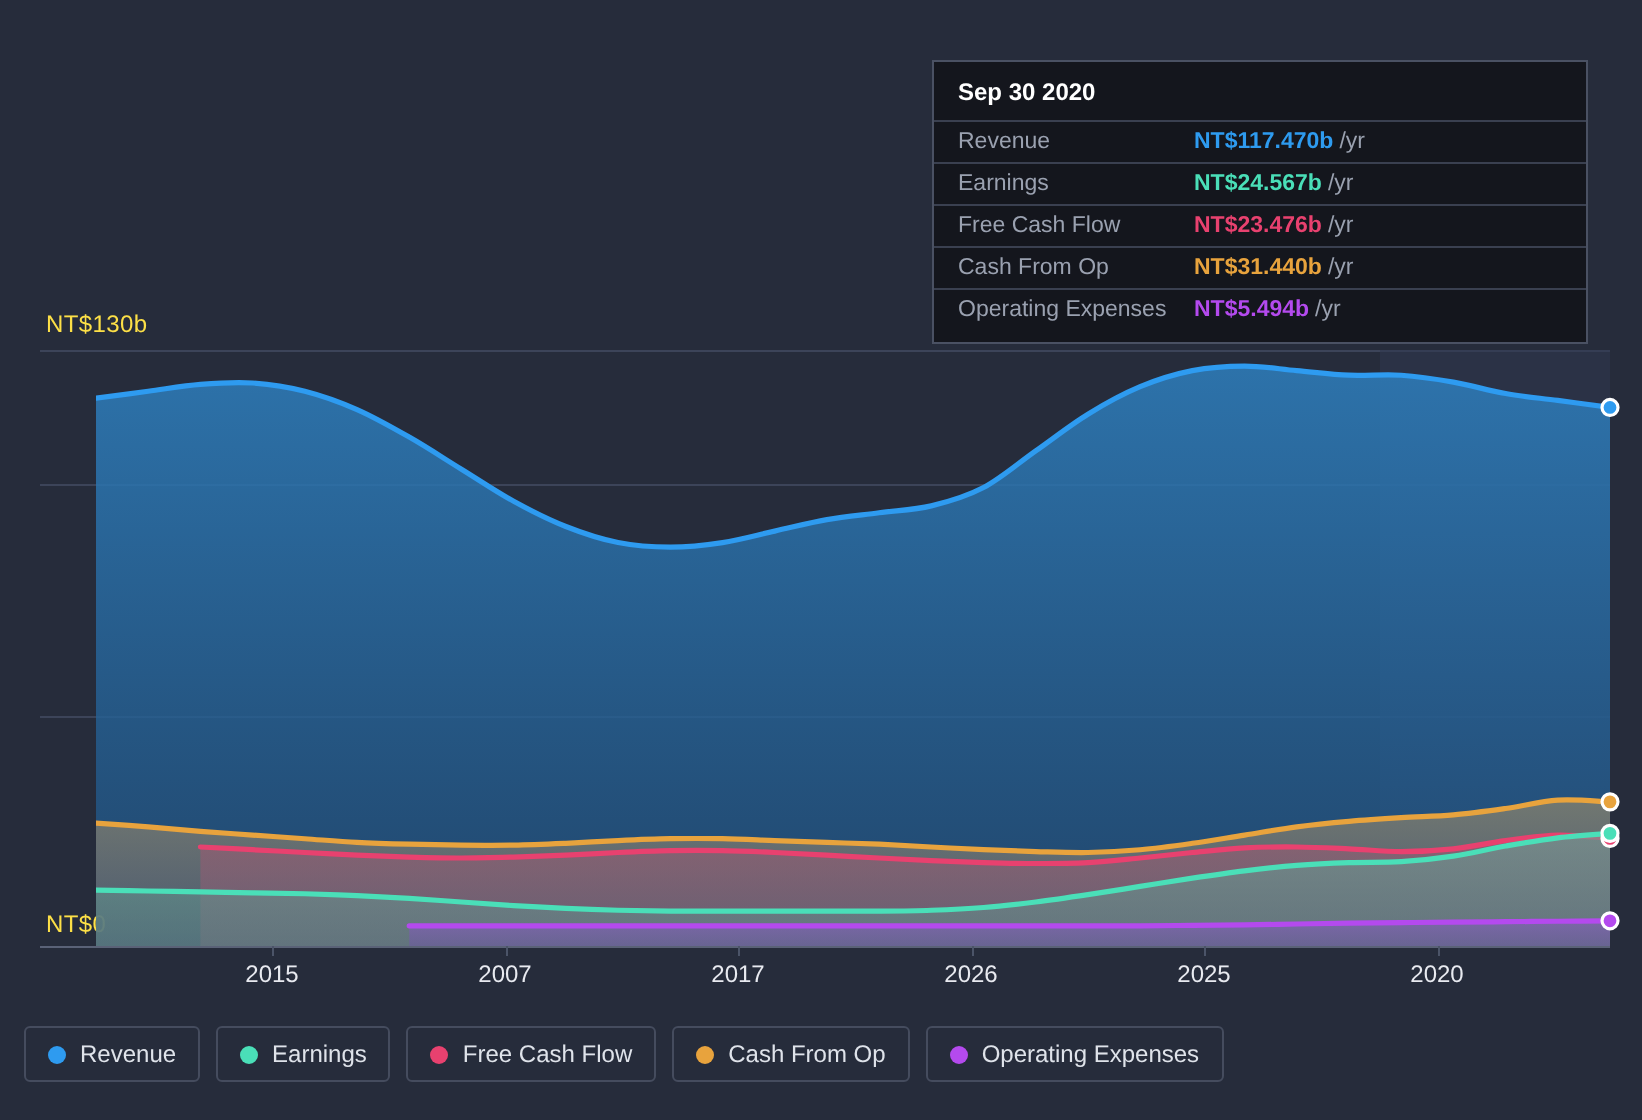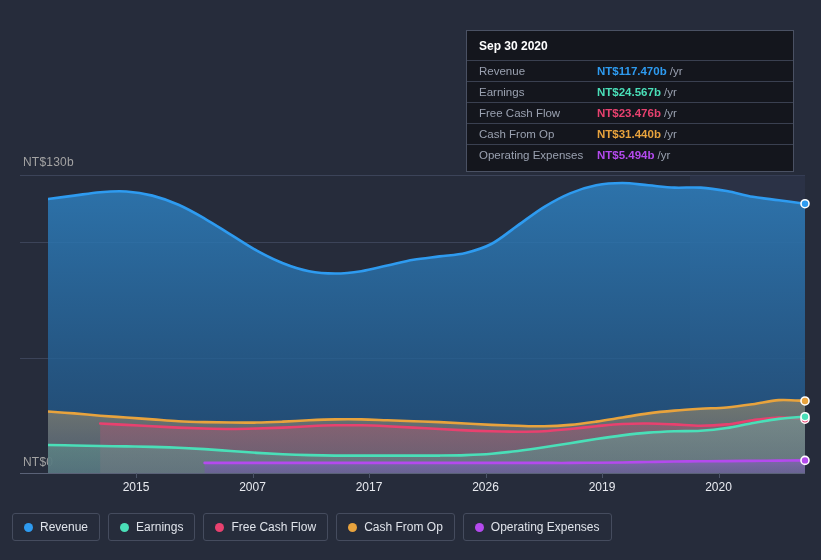--- a/index.html
+++ b/index.html
@@ -10,21 +10,21 @@
     overflow:hidden;
     position:relative;
   }
 
   
   #chart-area{
     position:absolute;left:0;top:0;width:821px;height:478px;
   }
   .axis-label{
     position:absolute;
-    color:#a3a3a3;
+    color:#fde047;
     font-size:12px;
     letter-spacing:.2px;
     white-space:nowrap;
   }
   #y-label-top{left:23px;top:155px;}
   #y-label-bottom{left:23px;top:455px;}
 
   .gridline{
     position:absolute;left:20px;width:785px;height:1px;
     background:#3c4459;
@@ -160,21 +160,21 @@
   <div id="x-axis">
       <div class="x-tick" style="left: 136px;"></div>
       <div class="x-tick-label" style="left: 136px;">2015</div>
       <div class="x-tick" style="left: 252.5px;"></div>
       <div class="x-tick-label" style="left: 252.5px;">2007</div>
       <div class="x-tick" style="left: 369px;"></div>
       <div class="x-tick-label" style="left: 369px;">2017</div>
       <div class="x-tick" style="left: 485.5px;"></div>
       <div class="x-tick-label" style="left: 485.5px;">2026</div>
       <div class="x-tick" style="left: 602px;"></div>
-      <div class="x-tick-label" style="left: 602px;">2019</div>
+      <div class="x-tick-label" style="left: 602px;">2025</div>
       <div class="x-tick" style="left: 718.5px;"></div>
       <div class="x-tick-label" style="left: 718.5px;">2020</div>
     </div>
 </div>
 
 <div id="tooltip">
   <div id="tooltip-date">Sep 30 2020</div>
   <div id="tooltip-rows">
       <div class="tt-row">
         <div class="tt-key">Revenue</div>

